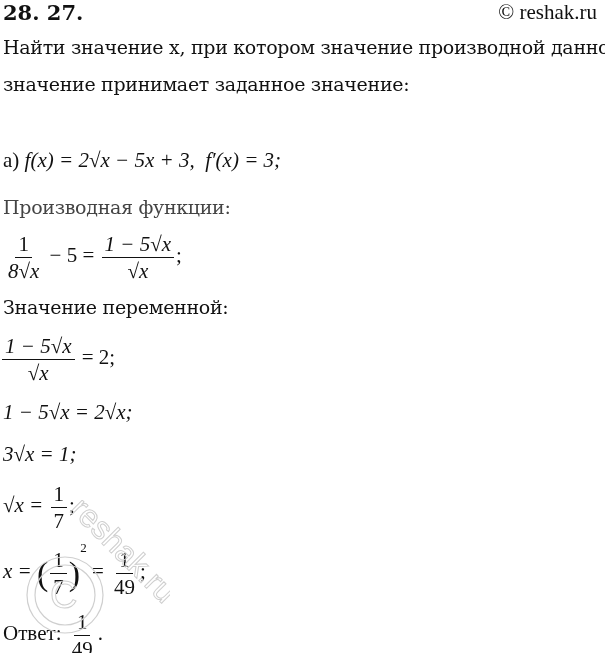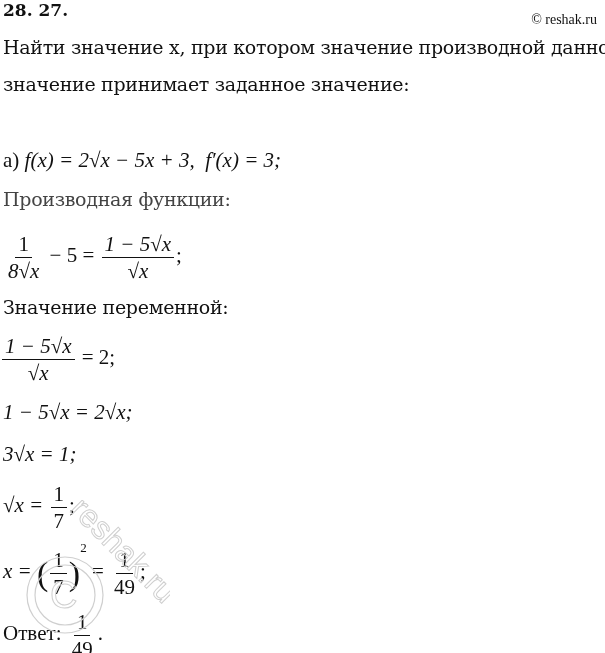--- a/index.html
+++ b/index.html
@@ -3,22 +3,22 @@
 <meta charset="utf-8">
 <style>
   html, body { margin: 0; padding: 0; background: #ffffff; }
   body {
     width: 605px; height: 653px; position: relative; overflow: hidden;
     font-family: "DejaVu Serif", "Liberation Serif", serif;
     color: #111;
     font-size: 19px;
   }
   .abs { position: absolute; white-space: nowrap; }
-  .title { left: 3px; top: 0px; font-weight: bold; font-size: 17px; }
-  .copyright { right: 8px; top: 12px; font-family: "Liberation Serif", serif; font-size: 14px; }
+  .title { left: 3px; top: 0px; font-weight: bold; font-size: 21px; }
+  .copyright { right: 8px; top: 0px; font-family: "Liberation Serif", serif; font-size: 21px; }
   .para { left: 3px; font-size: 19px; letter-spacing: -0.3px; }
   .m { font-family: "Liberation Serif", serif; font-size: 21px; }
   .it { font-style: italic; }
   .frac { display: inline-flex; flex-direction: column; align-items: center; vertical-align: middle; margin: 0 2px; }
   .frac .num { border-bottom: 1.2px solid #111; padding: 0 3px 1px; line-height: 1.15; }
   .frac .den { padding: 1px 3px 0; line-height: 1.15; }
   .big { font-size: 34px; vertical-align: middle; font-weight: 300; }
   .sup { font-size: 13px; vertical-align: super; }
   .watermark {
     left: 20px; top: 500px; width: 150px; height: 150px;
@@ -33,21 +33,21 @@
 
 <div class="abs para" style="top:36px;">Найти значение x, при котором значение производной данной</div>
 <div class="abs para" style="top:73px;">значение принимает заданное значение:</div>
 
 <div class="abs m" style="left:3px; top:148px;">
   <span>а)</span>
   <span class="it">f(x) = 2√x − 5x + 3,</span>
   &nbsp;<span class="it">f′(x) = 3;</span>
 </div>
 
-<div class="abs para" style="top:188px; color:#444;">Производная функции:</div>
+<div class="abs para" style="top:196px; color:#444;">Производная функции:</div>
 
 <div class="abs m" style="left:3px; top:232px;">
   <span class="frac">
     <span class="num">1</span>
     <span class="den it">8√x</span>
   </span>
   <span>− 5 =</span>
   <span class="frac">
     <span class="num it">1 − 5√x</span>
     <span class="den it">√x</span>

